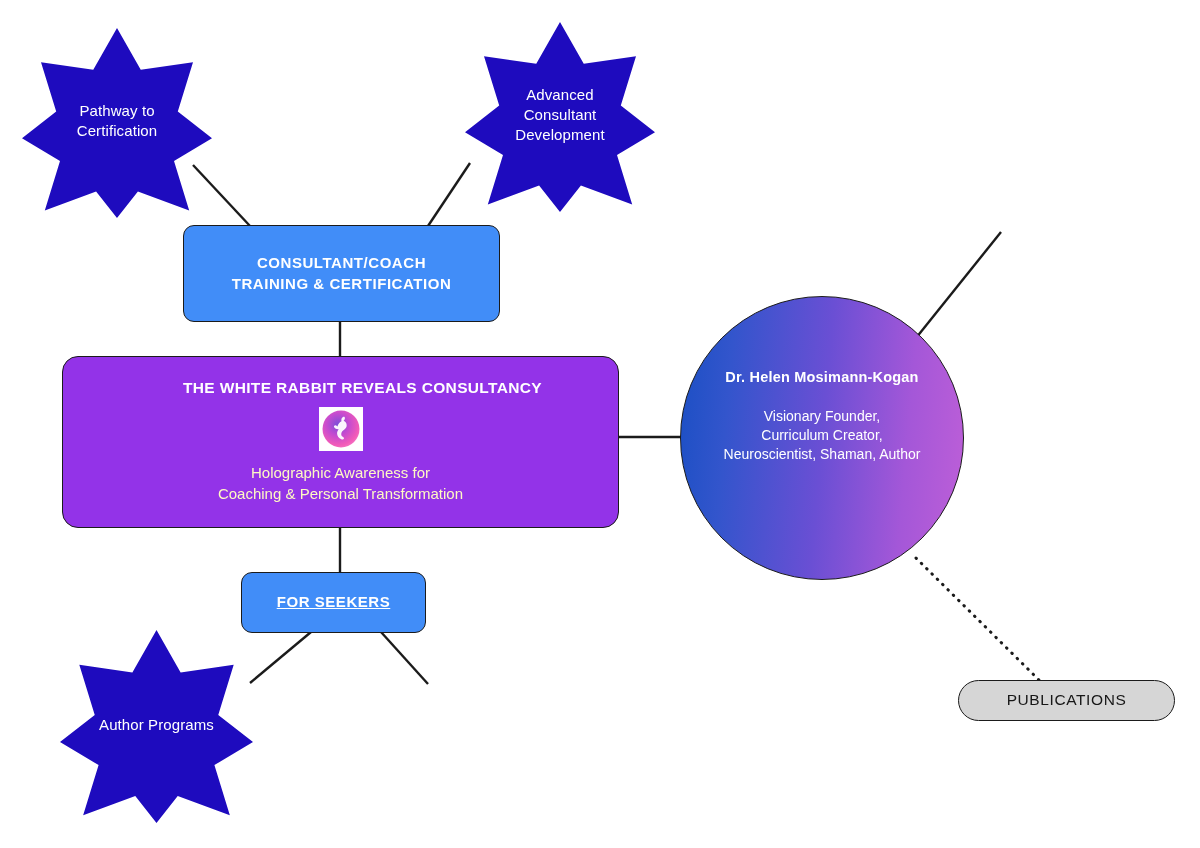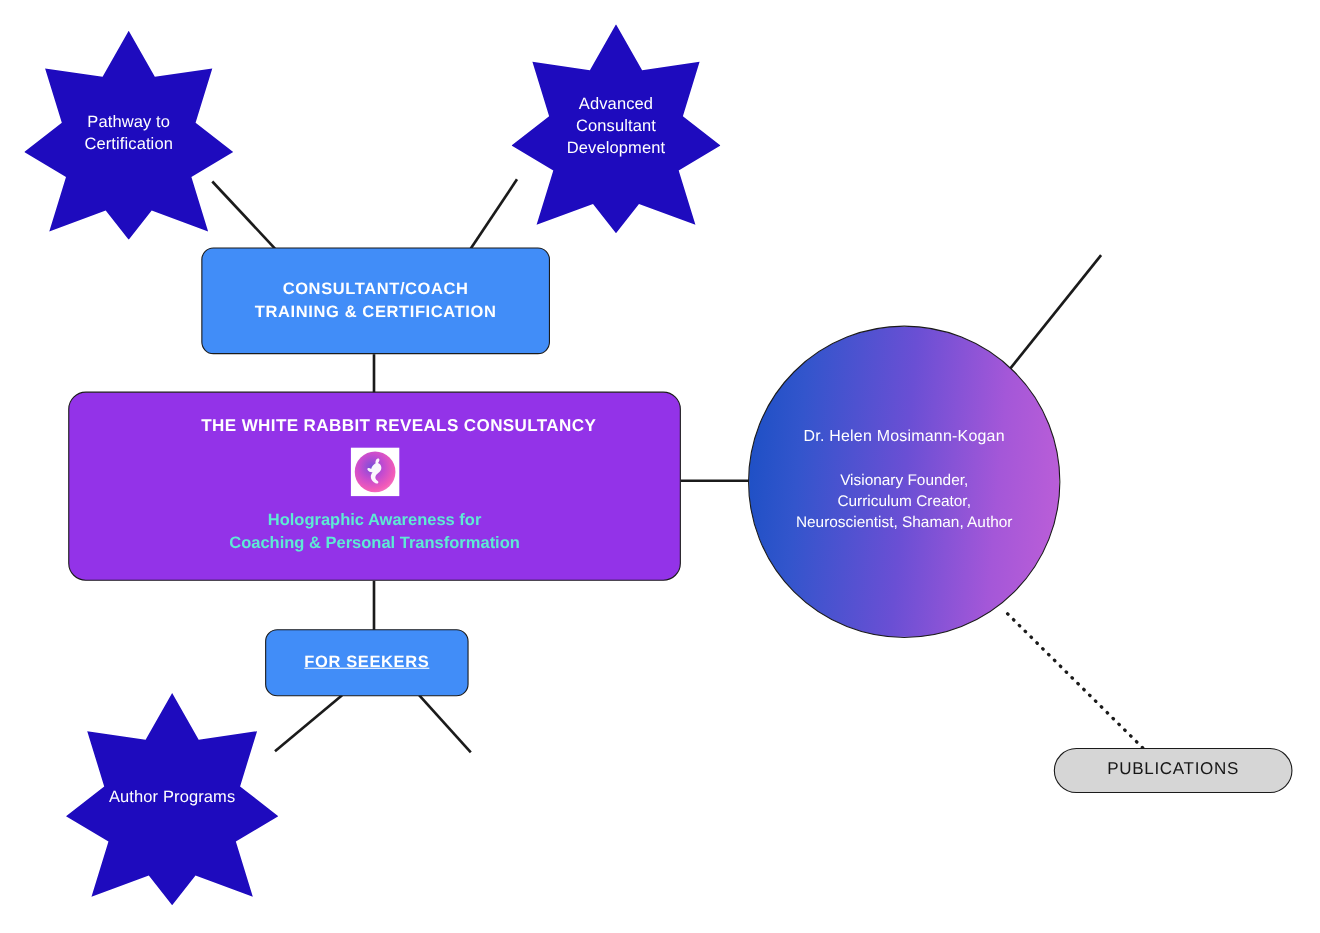--- a/index.html
+++ b/index.html
@@ -107,45 +107,45 @@
     width: 44px;
     height: 44px;
     background: #ffffff;
     display: flex;
     align-items: center;
     justify-content: center;
     margin-bottom: 12px;
   }
   .main-sub {
     font-size: 15px;
-    font-weight: 700;
+    font-weight: 400;
     line-height: 1.38;
-    color: #5eead4;
+    color: #fef9c3;
     white-space: pre-line;
   }
 
   
   .circle {
     position: absolute;
     border-radius: 50%;
     border: 1.6px solid #1b1b1b;
     background: linear-gradient(95deg, #1A4FC4 0%, #3355CC 18%, #6A4FD4 50%, #A457D8 78%, #BE5FD8 100%);
     display: flex;
     flex-direction: column;
     align-items: center;
     justify-content: flex-start;
     color: #ffffff;
     text-align: center;
     box-sizing: border-box;
   }
   .circle-name {
     font-size: 14.5px;
-    font-weight: normal;
+    font-weight: bold;
     letter-spacing: 0.2px;
-    margin-top: 92px;
+    margin-top: 72px;
   }
   .circle-roles {
     font-size: 14px;
     font-weight: 400;
     line-height: 1.37;
     margin-top: 22px;
     white-space: pre-line;
   }
 </style>
 </head>

